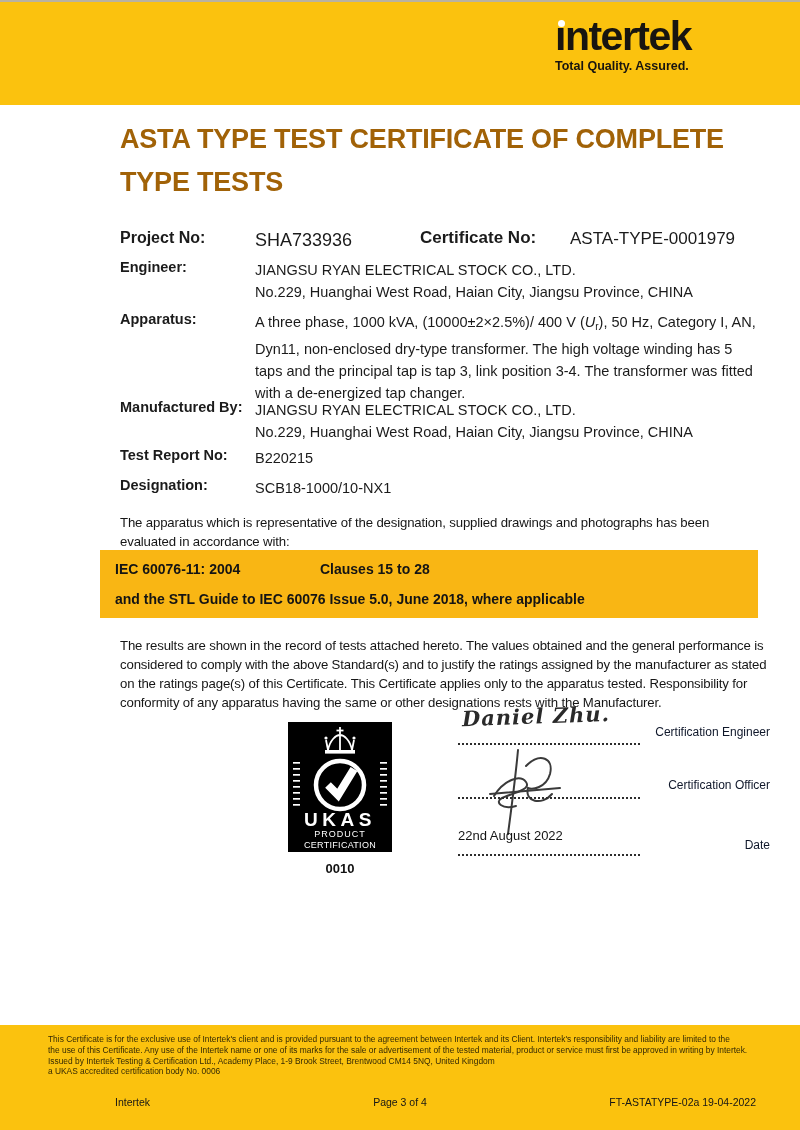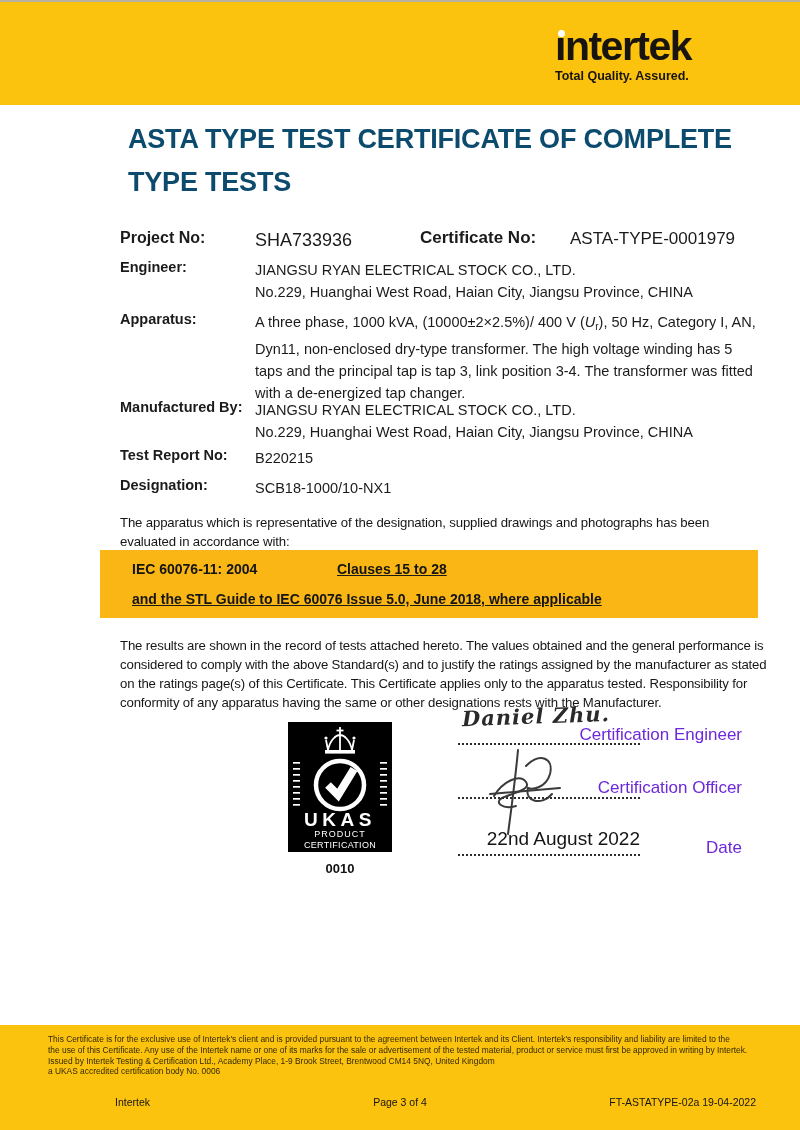--- a/index.html
+++ b/index.html
@@ -19,40 +19,39 @@
   }
   .abs{position:absolute;}
 
   
   .header-band{
     left:0;top:0;width:800px;height:105px;
     background:var(--brand-yellow);
     border-top:2px solid #b9b2a0;
   }
   .logo{
-    position:absolute;right:85px;top:24px;width:160px;height:70px;
+    position:absolute;right:85px;top:14px;width:160px;height:70px;
   }
   .logo-word{
     font-size:41px;font-weight:800;letter-spacing:-1.5px;color:#181510;
     line-height:40px;
   }
   .logo-dot{
     position:absolute;left:3px;top:4px;width:7px;height:7px;border-radius:50%;
     background:#ffffff;
   }
   .logo-tagline{
     font-size:12.5px;font-weight:700;color:#181510;margin-top:3px;letter-spacing:0px;
   }
 
   
   .cert-title{
     left:120px;top:118px;width:650px;
-    font-size:27px;font-weight:700;color:#0c4a6e;line-height:43px;
+    font-size:27px;font-weight:700;color:#a16207;line-height:43px;
     letter-spacing:-0.2px;
-    margin-left:8px;
   }
   .project-row{left:0;top:229px;width:800px;height:24px;}
   .project-label{position:absolute;left:120px;font-size:16px;font-weight:700;}
   .project-value{position:absolute;left:255px;font-size:18px;top:1px;}
   .cert-label{position:absolute;left:420px;font-size:17px;font-weight:700;top:-1px;}
   .cert-value{position:absolute;left:570px;font-size:17px;top:0px;}
 
   
   .field-row{left:0;width:800px;}
   .field-label{position:absolute;left:120px;top:0;font-size:14.5px;font-weight:700;}
@@ -63,47 +62,46 @@
   
   .para{
     left:120px;width:642px;font-size:13.2px;line-height:19px;color:#161616;
     letter-spacing:-0.15px;
   }
 
   
   .std-block{
     left:100px;top:550px;width:658px;height:68px;
     background:var(--highlight-yellow);
-    padding:11px 0 0 32px;
-    text-decoration:underline;
+    padding:11px 0 0 15px;
   }
   .std-line1{font-size:14px;font-weight:700;color:#141414;}
   .std-name{display:inline-block;width:205px;}
   .std-line2{font-size:14px;font-weight:700;color:#141414;margin-top:14px;}
 
   
   .ukas-wrap{left:288px;top:722px;width:104px;text-align:center;}
   .ukas-number{font-size:13px;font-weight:700;margin-top:5px;color:#111;}
 
   
   .sig-script{
     left:462px;top:703px;width:180px;
     font-family:"DejaVu Serif", serif;font-style:italic;font-weight:700;
     font-size:21px;color:#2a2a2a;transform:rotate(-2deg);letter-spacing:1px;
   }
   .dotline{height:0;border-bottom:2.5px dotted #2c2c2c;width:182px;left:458px;}
   .dot1{top:743px;}
   .dot2{top:797px;}
   .dot3{top:854px;}
   .sig-scribble{left:484px;top:748px;}
-  .sig-label-col{left:560px;width:182px;text-align:right;font-size:17px;color:#6d28d9;}
+  .sig-label-col{left:588px;width:182px;text-align:right;font-size:12px;color:#0f172a;}
   .lab1{top:725px;}
   .lab2{top:778px;}
   .lab3{top:838px;}
-  .date-text{left:458px;top:828px;width:182px;text-align:right;font-size:19px;color:#141414;}
+  .date-text{left:458px;top:828px;width:182px;text-align:left;font-size:13px;color:#141414;}
 
   
   .footer-band{
     left:0;top:1025px;width:800px;height:105px;
     background:var(--brand-yellow);
   }
   .disclaimer{
     position:absolute;left:48px;right:48px;top:9px;
     text-align:left;font-size:8.4px;line-height:10.8px;color:#342a05;
     font-weight:500;

